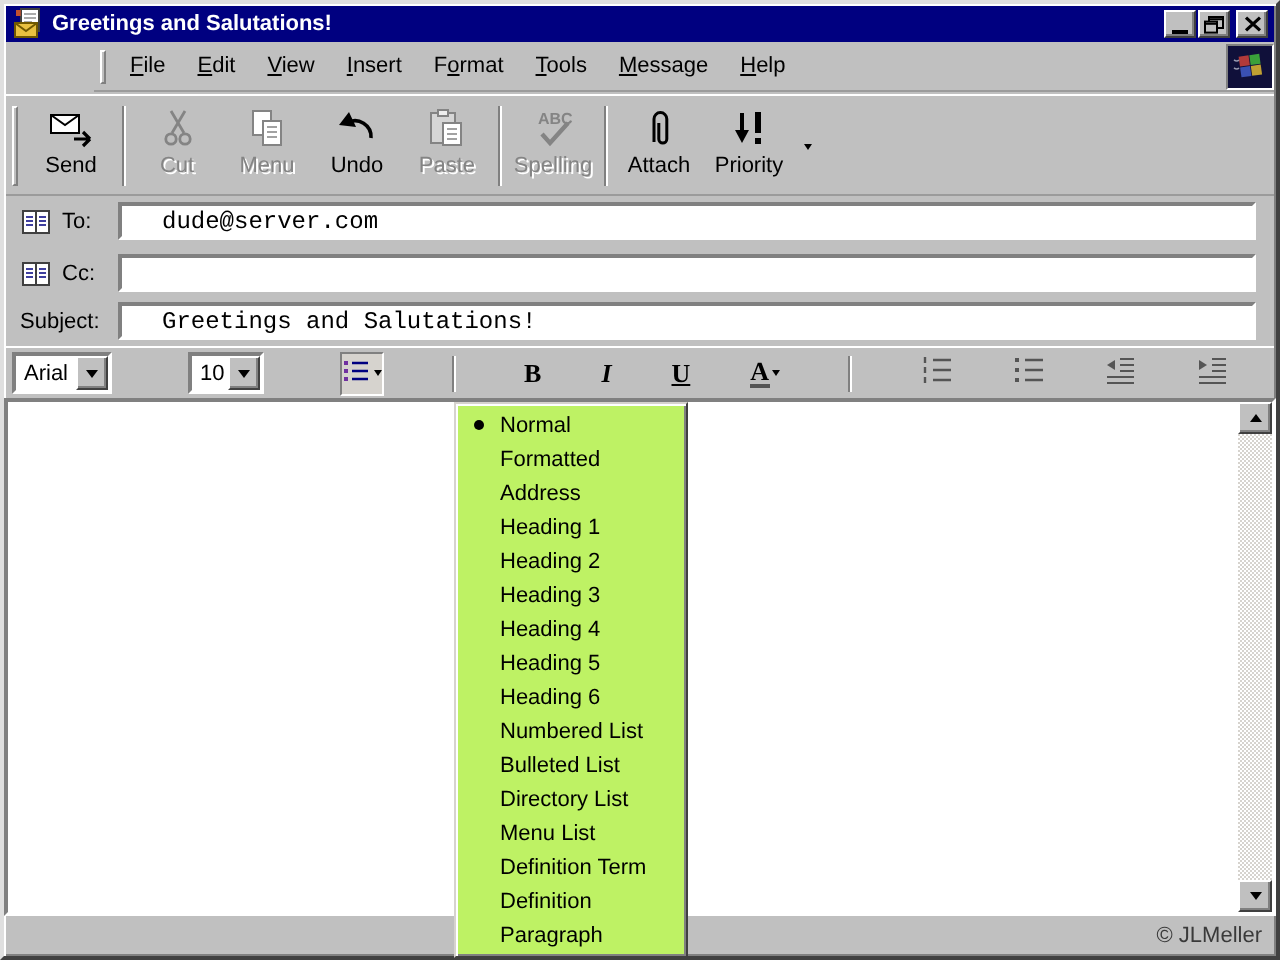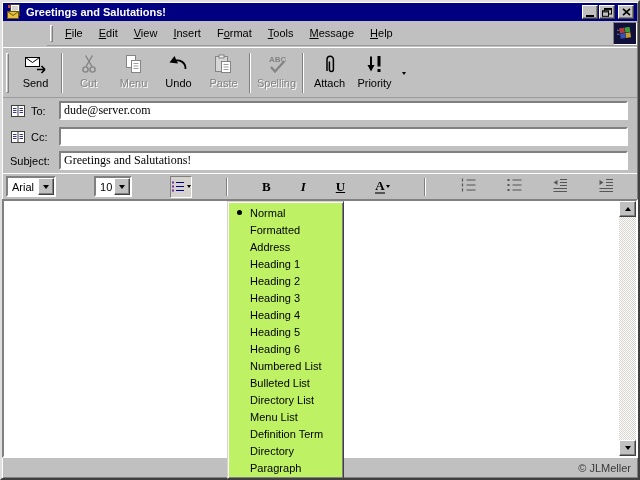--- a/index.html
+++ b/index.html
@@ -52,21 +52,21 @@
   .tb-overflow { width:14px; height:44px; display:flex; align-items:center; justify-content:center; }
 
   
   .hdr-row { position:absolute; left:0; right:0; height:20px; display:flex; align-items:center; }
   .hdr-icon { margin-left:8px; width:16px; display:flex; align-items:center; }
   .hdr-label { margin-left:5px; }
   .hdr-label.noicon { margin-left:8px; }
   .field { position:absolute; left:57px; right:10px; top:0; height:19px; background:#fff;
     border:2px solid; border-color:#808080 #fff #fff #808080; display:flex; align-items:center; }
   .field input { width:100%; border:none; outline:none; background:transparent;
-    font-family:Liberation Serif, serif; font-size:12px; padding:0 3px; color:#000; }
+    font-family:Liberation Mono, monospace; font-size:12px; padding:0 20px; color:#000; }
 
   
   .fmtbar { position:absolute; top:171px; left:1px; right:1px; height:26px;
     display:flex; align-items:center; padding-left:3px; border-top:1px solid #fff;gap:30px; }
   .combo { height:21px; background:#fff; border:2px solid; border-color:#808080 #fff #fff #808080;
     display:flex; align-items:center; }
   .font-combo { width:140px; }
   .size-combo { width:38px; margin-left:8px; }
   .combo-text { flex:1; padding:0 4px; font-size:11px; white-space:nowrap; overflow:hidden; }
   .combo-btn { width:16px; height:100%; background:#c0c0c0; border:1px solid;
@@ -484,21 +484,21 @@
       <div class="menu-row">
         <span class="menu-bullet"></span>
         <span class="menu-row-label">Menu List</span>
       </div>
       <div class="menu-row">
         <span class="menu-bullet"></span>
         <span class="menu-row-label">Definition Term</span>
       </div>
       <div class="menu-row">
         <span class="menu-bullet"></span>
-        <span class="menu-row-label">Directory</span>
+        <span class="menu-row-label">Definition</span>
       </div>
       <div class="menu-row">
         <span class="menu-bullet"></span>
         <span class="menu-row-label">Paragraph</span>
       </div>
     </div>
 
 </div>
 
 </body></html>

